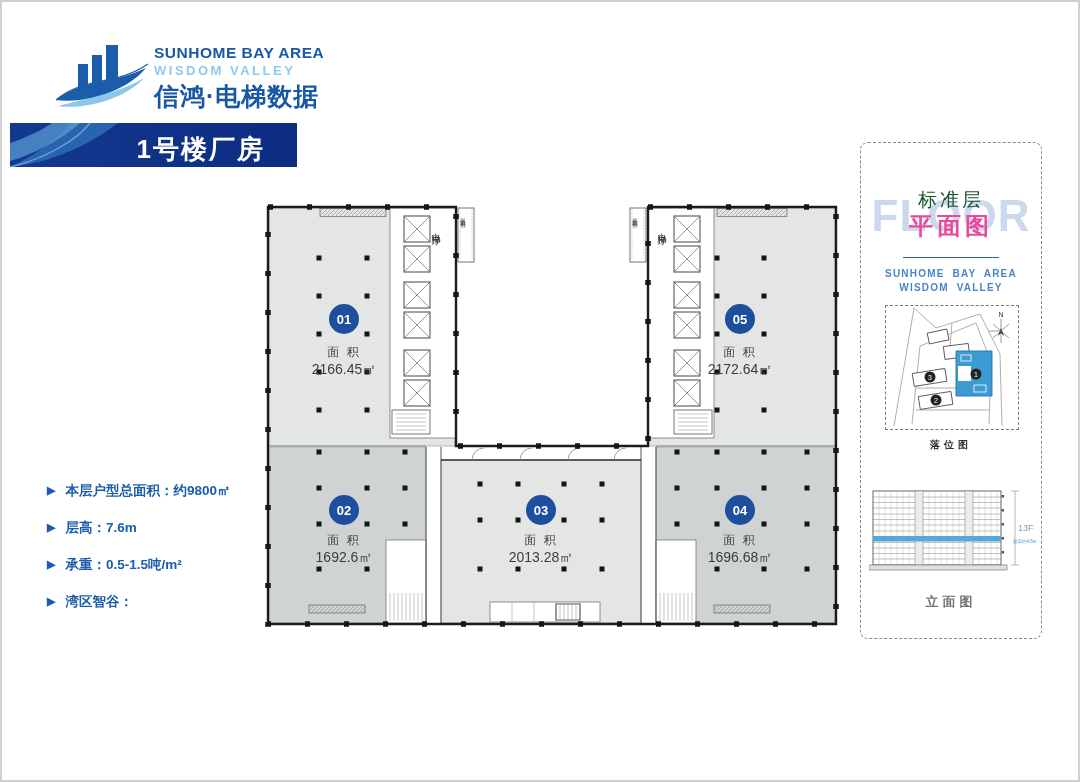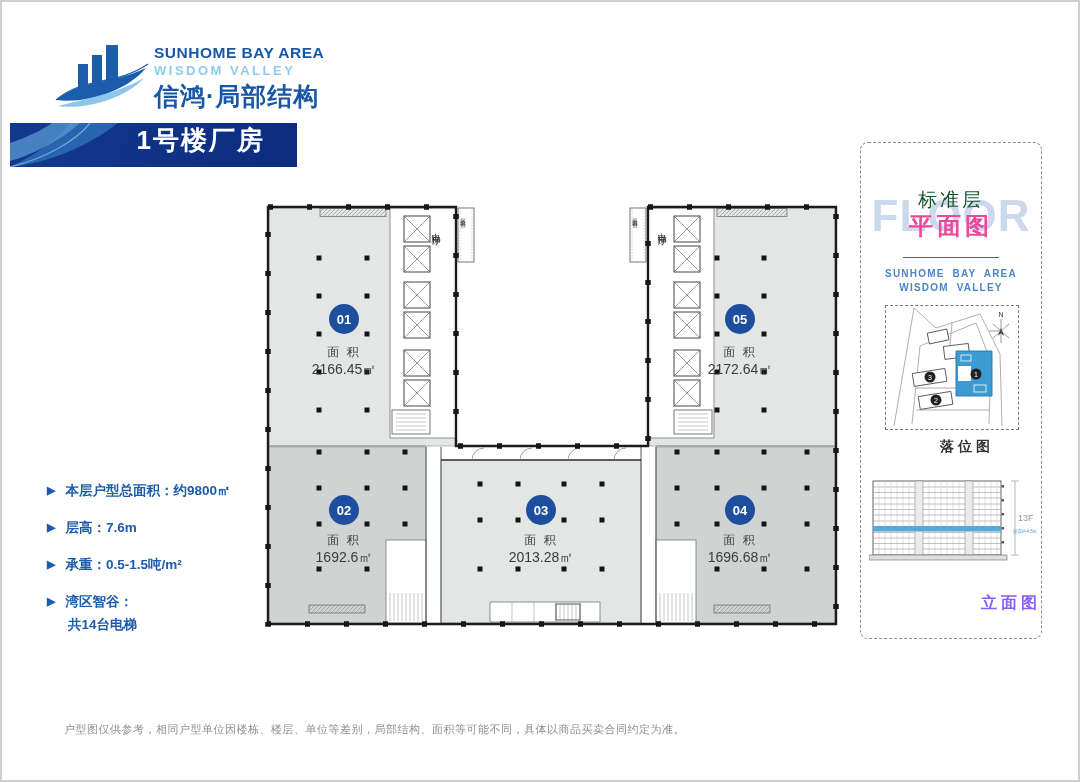--- a/index.html
+++ b/index.html
@@ -9,21 +9,21 @@
   
   .logo{position:absolute;left:52px;top:38px;width:300px;height:80px;}
   .logo-icon{position:absolute;left:0;top:2px;}
   .logo-text{position:absolute;left:100px;top:4px;white-space:nowrap;}
   .logo-en1{font-size:15.5px;font-weight:bold;color:#1857a8;letter-spacing:.5px;}
   .logo-en2{font-size:13px;font-weight:bold;color:#8ecbee;letter-spacing:2.5px;margin-top:1px;}
   .logo-cn{font-size:25px;font-weight:bold;color:#1857a8;letter-spacing:1px;margin-top:2px;}
   
   .banner{position:absolute;left:8px;top:121px;width:287px;height:44px;
           background:linear-gradient(100deg,#13398f 0%,#0c2c80 100%);
-          display:flex;align-items:flex-start;justify-content:flex-end;
+          display:flex;align-items:flex-end;justify-content:flex-end;
           padding-right:32px;box-sizing:border-box;overflow:hidden;}
   .banner-swoosh{position:absolute;left:0;top:0;}
   .banner-title{position:relative;color:#fff;font-size:26px;font-weight:bold;letter-spacing:2px;}
   
   .info{position:absolute;left:45px;top:480px;width:250px;color:#1b5cab;}
   .info-item{display:flex;margin-bottom:20px;font-size:13.5px;font-weight:600;line-height:17px;}
   .info-marker{font-size:11px;margin-right:10px;line-height:17px;color:#1b5cab;}
   .info-sub{margin-left:21px;margin-top:6px;font-size:13.5px;font-weight:600;line-height:17px;}
   
   .plan{position:absolute;left:260px;top:196px;}
@@ -33,25 +33,25 @@
   .panel-head{position:absolute;left:0;top:36px;width:100%;height:80px;text-align:center;}
   .panel-watermark{position:absolute;left:0;top:12px;width:100%;font-size:44px;font-weight:bold;
                    color:#ccd9ec;letter-spacing:1px;}
   .panel-t1{position:absolute;left:0;top:8px;width:100%;font-size:19px;color:#14532d;letter-spacing:3px;}
   .panel-t2{position:absolute;left:0;top:31px;width:100%;font-size:24px;font-weight:bold;color:#ec4899;letter-spacing:4px;}
   .panel-divider{position:absolute;left:42px;top:114px;width:96px;border-top:1.5px solid #2e62ac;}
   .panel-brand{position:absolute;left:0;top:124px;width:100%;text-align:center;
                font-size:10px;font-weight:bold;color:#4a86c6;letter-spacing:1.2px;word-spacing:4px;line-height:14px;}
   .map-box{position:absolute;left:24px;top:162px;width:134px;height:125px;
            border:1.2px dashed #777;box-sizing:border-box;background:#fff;}
-  .map-caption{position:absolute;left:16px;top:295px;width:100%;text-align:center;
-               font-size:14px;font-weight:bold;color:#333;letter-spacing:4px;}
-  .elev-box{position:absolute;left:8px;top:332px;}
-  .elev-caption{position:absolute;left:0;top:450px;width:100%;text-align:right;
-                font-size:16px;font-weight:bold;color:#8b5cf6;letter-spacing:4px;}
+  .map-caption{position:absolute;left:0;top:295px;width:100%;text-align:center;
+               font-size:10px;font-weight:bold;color:#333;letter-spacing:4px;}
+  .elev-box{position:absolute;left:8px;top:342px;}
+  .elev-caption{position:absolute;left:0;top:450px;width:100%;text-align:center;
+                font-size:13px;font-weight:bold;color:#737373;letter-spacing:4px;}
   
   .footer{position:absolute;left:62px;top:720px;font-size:11px;color:#8f8f8f;letter-spacing:.5px;}
   svg text{font-family:"Liberation Sans", sans-serif;}
   .vtext{writing-mode:vertical-rl;}
 </style>
 </head>
 <body>
 
 <div class="page">
 
@@ -60,21 +60,21 @@
       <rect x="24" y="22" width="10" height="24" fill="#1b5cab"></rect>
       <rect x="38" y="13" width="10" height="33" fill="#1b5cab"></rect>
       <rect x="52" y="3" width="12" height="43" fill="#1b5cab"></rect>
       <path d="M2 58 C26 38 58 42 92 26 C72 50 30 62 2 58 Z" fill="#1b5cab"></path>
       <path d="M4 64 C36 56 66 50 90 36 C70 58 28 68 4 64 Z" fill="#7fc0e8" opacity="0.9"></path>
       <path d="M2 58 C30 34 62 44 94 22" fill="none" stroke="#1b5cab" stroke-width="1.2"></path>
     </svg>
     <div class="logo-text">
       <div class="logo-en1">SUNHOME BAY AREA</div>
       <div class="logo-en2">WISDOM VALLEY</div>
-      <div class="logo-cn">信鸿·局部结构</div>
+      <div class="logo-cn">信鸿·电梯数据</div>
     </div>
   </div>
 
   <div class="banner">
     <svg class="banner-swoosh" width="160" height="44" viewBox="0 0 160 44">
       <path d="M0 44 C30 30 52 12 60 0 L108 0 C80 22 40 40 0 44 Z" fill="#2e6cb4" opacity="0.85"></path>
       <path d="M0 20 C18 14 34 6 42 0 L70 0 C50 18 22 32 0 38 Z" fill="#5d9fd6" opacity="0.7"></path>
       <path d="M0 44 C34 36 66 18 80 0" fill="none" stroke="#7db8e4" stroke-width="1.4" opacity="0.8"></path>
     </svg>
     <div class="banner-title">1号楼厂房</div>
@@ -90,21 +90,20 @@
       <span>层高：7.6m</span>
     </div>
     <div class="info-item">
       <span class="info-marker">▶</span>
       <span>承重：0.5-1.5吨/m²</span>
     </div>
     <div class="info-item" style="margin-bottom:0;">
       <span class="info-marker">▶</span>
       <span>湾区智谷：</span>
     </div>
-    <div class="info-sub">共14台电梯</div>
   </div>
 
   <svg class="plan" width="580" height="432" viewBox="0 0 580 432">
     <defs>
       <pattern id="hatch" width="4" height="4" patternUnits="userSpaceOnUse">
         <path d="M0 4 L4 0" stroke="#888" stroke-width="0.6"></path>
       </pattern>
       <g id="shaft">
         <rect width="26" height="26" fill="#fff" stroke="#444" stroke-width="1"></rect>
         <path d="M0 0 L26 26 M26 0 L0 26" stroke="#666" stroke-width="0.7"></path>
@@ -361,15 +360,14 @@
         <g stroke="#999" stroke-width="0.7">
           <path d="M146 6 v74 M142 6 h8 M142 80 h8"></path>
         </g>
         <text x="149" y="46" font-size="9" fill="#889ab0">13F</text>
         <text x="144" y="58" font-size="4.5" fill="#3d9bd3">层高约4.5m</text>
       </svg>
     </div>
     <div class="elev-caption">立面图</div>
   </div>
 
-  <div class="footer">户型图仅供参考，相同户型单位因楼栋、楼层、单位等差别，局部结构、面积等可能不同，具体以商品买卖合同约定为准。</div>
 
 </div>
 
 </body></html>

